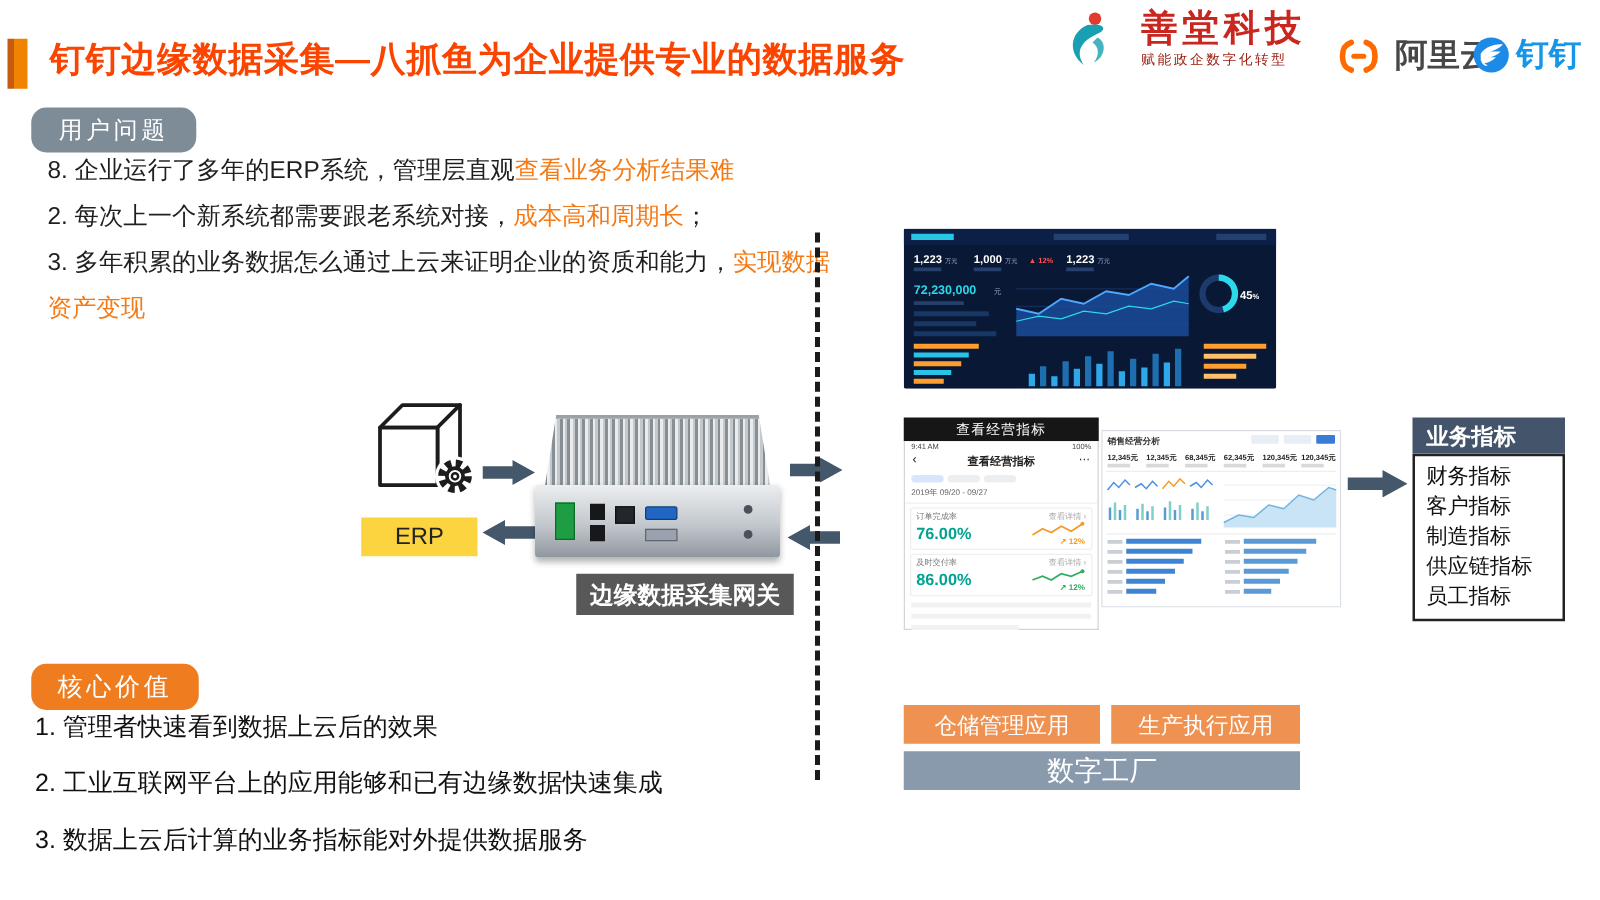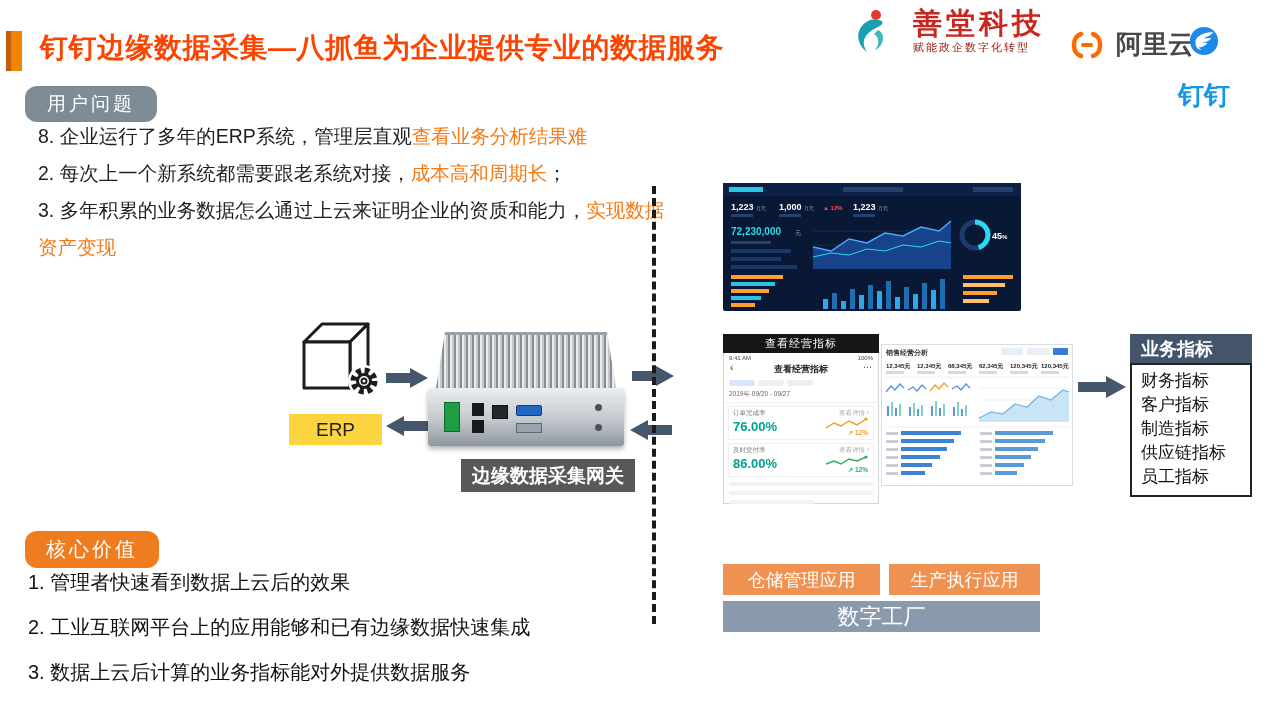--- a/index.html
+++ b/index.html
@@ -11,21 +11,21 @@
   .accent { position:absolute; left:6px; top:31px; width:16px; height:40px;
             background:linear-gradient(90deg,#c55a11 0 5px,#f08300 5px); }
   .title  { position:absolute; left:40px; top:29px; font-size:28px; font-weight:bold;
             color:#fb4400; letter-spacing:.5px; white-space:nowrap; }
   .logo-st { position:absolute; left:848px; top:6px; display:flex; align-items:center; gap:19px; }
   .st-name { font-family:"Liberation Serif", serif; font-size:29px; font-weight:bold;
              color:#c8261e; letter-spacing:4px; line-height:32px; }
   .st-tag  { font-size:11px; color:#9c2014; letter-spacing:2px; margin-top:1px; }
   .logo-ali { position:absolute; left:1070px; top:27px; display:flex; align-items:center; gap:12px; }
   .ali-name { font-size:26px; font-weight:bold; color:#474747; }
-  .logo-dd { position:absolute; left:1178px; top:26px; display:flex; align-items:center; gap:22px;flex-direction:column; }
+  .logo-dd { position:absolute; left:1178px; top:26px; display:flex; align-items:center; gap:5px; }
   .dd-name { font-size:26px; font-weight:bold; color:#1796e8; }
 
   
   .badge { position:absolute; color:#fff; display:flex; align-items:center; justify-content:center;
            border-radius:12px; letter-spacing:3px; }
   .badge-gray   { left:25px; top:86px; width:132px; height:36px; background:#7e8c98; font-size:19px; }
   .badge-orange { left:25px; top:531px; width:134px; height:37px; background:#ef7d1f; font-size:20px; }
   .problems { position:absolute; left:38px; top:118px; width:644px; font-size:19.5px;
               line-height:37px; color:#1f1f1f; }
   .problems p { margin:0; }

